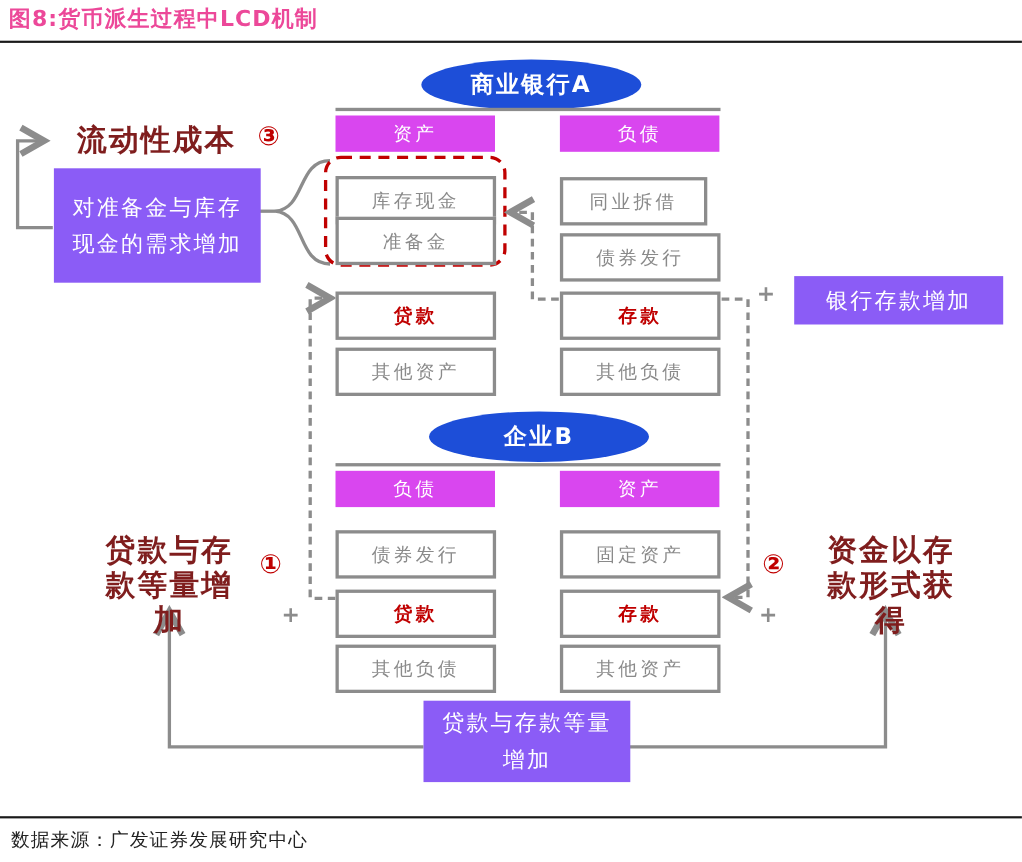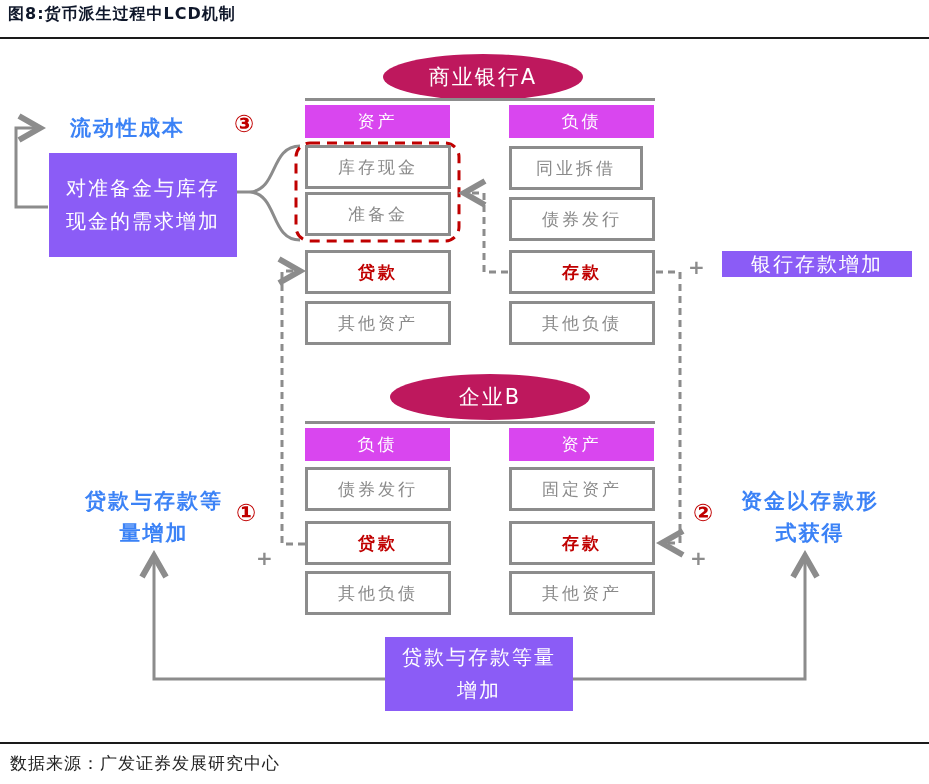--- a/index.html
+++ b/index.html
@@ -1,30 +1,30 @@
 <!DOCTYPE html>
 <html><head>
 <meta charset="utf-8">
 <style>
   html, body { margin:0; padding:0; background:#ffffff; }
   body { width:929px; height:784px; position:relative; overflow:hidden;
          font-family: "DejaVu Sans", "Liberation Sans", sans-serif; }
   .abs { position:absolute; }
-  .fig-title { left:8px; top:4px; font-size:16px; font-weight:bold; color:#0f172a; letter-spacing:1px; }
+  .fig-title { left:8px; top:4px; font-size:20px; font-weight:bold; color:#ec4899; letter-spacing:1px; }
   .rule { left:0; width:929px; height:2px; background:#1a1a1a; }
   .source { left:10px; top:752px; font-size:17px; color:#222; font-family:"DejaVu Serif","Liberation Serif",serif; letter-spacing:1px; }
-  .ellipse { background:#be185d; border-radius:50%; color:#fff; font-weight:normal; font-size:21px;
+  .ellipse { background:#1d4ed8; border-radius:50%; color:#fff; font-weight:bold; font-size:21px;
              display:flex; align-items:center; justify-content:center; letter-spacing:2px; }
   .hline { height:3px; background:#8c8c8c; }
   .hdr { background:#d946ef; color:#fff; font-size:17px; display:flex; align-items:center; justify-content:center; letter-spacing:3px; }
   .cell { box-sizing:border-box; border:3px solid #8c8c8c; background:#fff; color:#8a8a8a; font-size:17px;
-          display:flex; align-items:center; justify-content:center; letter-spacing:3px; }
+          display:flex; align-items:center; justify-content:center; letter-spacing:3px;margin-top:15px; }
   .cell.red { color:#c00000; font-weight:bold; }
   .peach { background:#8b5cf6; color:#fff; font-size:20px; text-align:center; display:flex; align-items:center; justify-content:center; letter-spacing:2px; line-height:33px; }
-  .redtxt { color:#3b82f6; font-weight:bold; font-size:21px; text-align:center; line-height:32px; letter-spacing:2px; }
+  .redtxt { color:#7f1d1d; font-weight:bold; font-size:27px; text-align:center; line-height:32px; letter-spacing:2px; }
   .circnum { color:#c00000; font-size:24px; font-weight:bold; }
   .plus { color:#8c8c8c; font-size:20px; font-weight:bold; }
   svg.overlay { position:absolute; left:0; top:0; }
 </style>
 </head>
 <body>
 
 <div class="abs fig-title">图8:货币派生过程中LCD机制</div>
 <div class="abs rule" style="top:37px;"></div>
 
@@ -56,31 +56,31 @@
 <div class="abs circnum" style="left:234px; top:110px;">③</div>
 <div class="abs peach" style="left:49px; top:153px; width:188px; height:104px; padding:0 14px; box-sizing:border-box;">对准备金与库存现金的需求增加</div>
 
 <div class="abs ellipse" style="left:383px; top:54px; width:200px; height:46px;">商业银行A</div>
 <div class="abs hline" style="left:305px; top:98px; width:350px;"></div>
 
 <div class="abs hdr" style="left:305px; top:105px; width:145px; height:33px;">资产</div>
 <div class="abs hdr" style="left:509px; top:105px; width:145px; height:33px;">负债</div>
 
 <div class="abs cell" style="left:305px; top:145px; width:146px; height:44px;">库存现金</div>
-<div class="abs cell" style="left:305px; top:192px; width:146px; height:44px;">准备金</div>
+<div class="abs cell" style="left:305px; top:182px; width:146px; height:44px;">准备金</div>
 <div class="abs cell red" style="left:305px; top:250px; width:146px; height:44px;">贷款</div>
 <div class="abs cell" style="left:305px; top:301px; width:146px; height:44px;">其他资产</div>
 
 <div class="abs cell" style="left:509px; top:146px; width:134px; height:44px;">同业拆借</div>
 <div class="abs cell" style="left:509px; top:197px; width:146px; height:44px;">债券发行</div>
 <div class="abs cell red" style="left:509px; top:250px; width:146px; height:44px;">存款</div>
 <div class="abs cell" style="left:509px; top:301px; width:146px; height:44px;">其他负债</div>
 
 <div class="abs plus" style="left:688px; top:255px;">+</div>
-<div class="abs peach" style="left:722px; top:251px; width:190px; height:26px;">银行存款增加</div>
+<div class="abs peach" style="left:722px; top:251px; width:190px; height:44px;">银行存款增加</div>
 
 <div class="abs ellipse" style="left:390px; top:374px; width:200px; height:46px;">企业B</div>
 <div class="abs hline" style="left:305px; top:421px; width:350px;"></div>
 
 <div class="abs hdr" style="left:305px; top:428px; width:145px; height:33px;">负债</div>
 <div class="abs hdr" style="left:509px; top:428px; width:145px; height:33px;">资产</div>
 
 <div class="abs cell" style="left:305px; top:467px; width:146px; height:44px;">债券发行</div>
 <div class="abs cell red" style="left:305px; top:521px; width:146px; height:44px;">贷款</div>
 <div class="abs cell" style="left:305px; top:571px; width:146px; height:44px;">其他负债</div>

